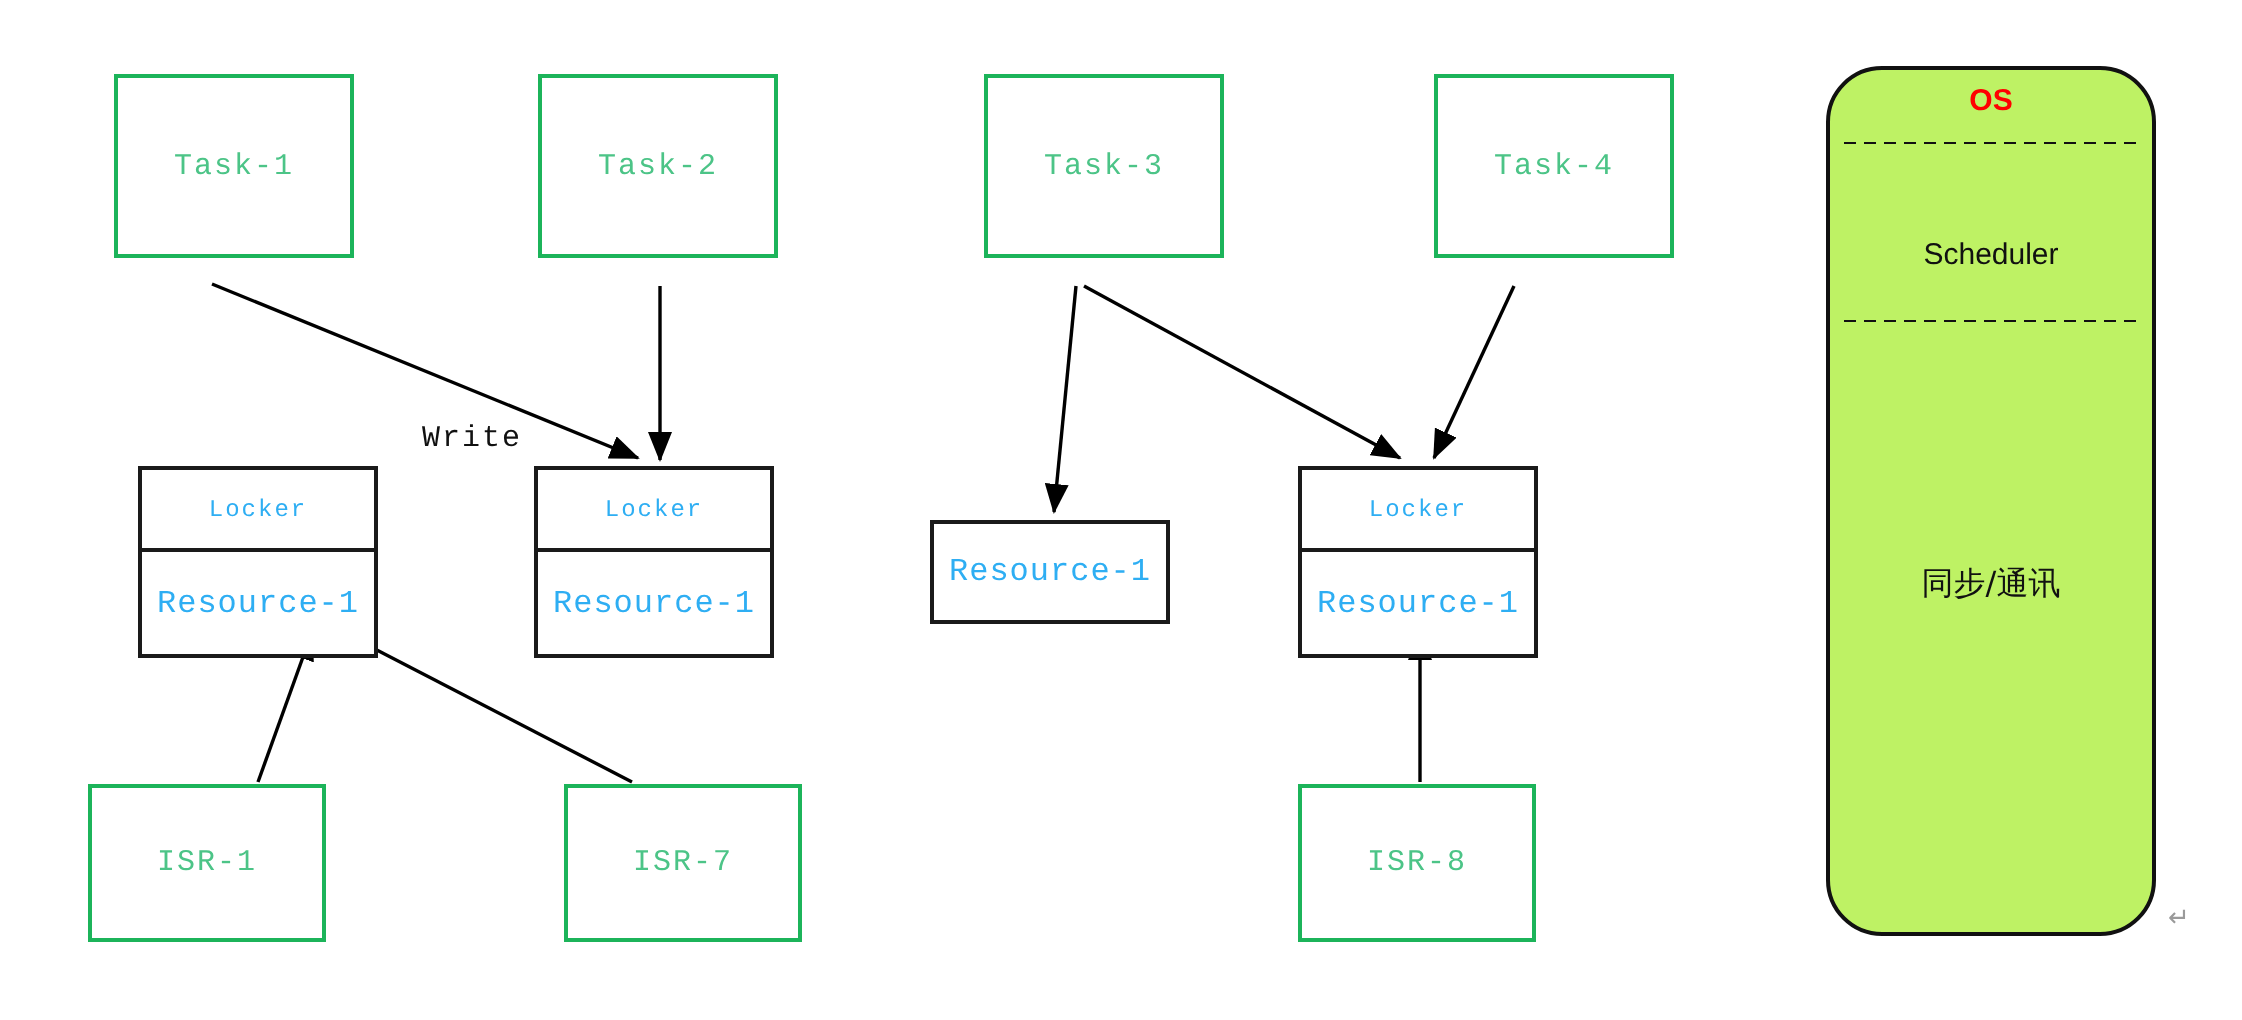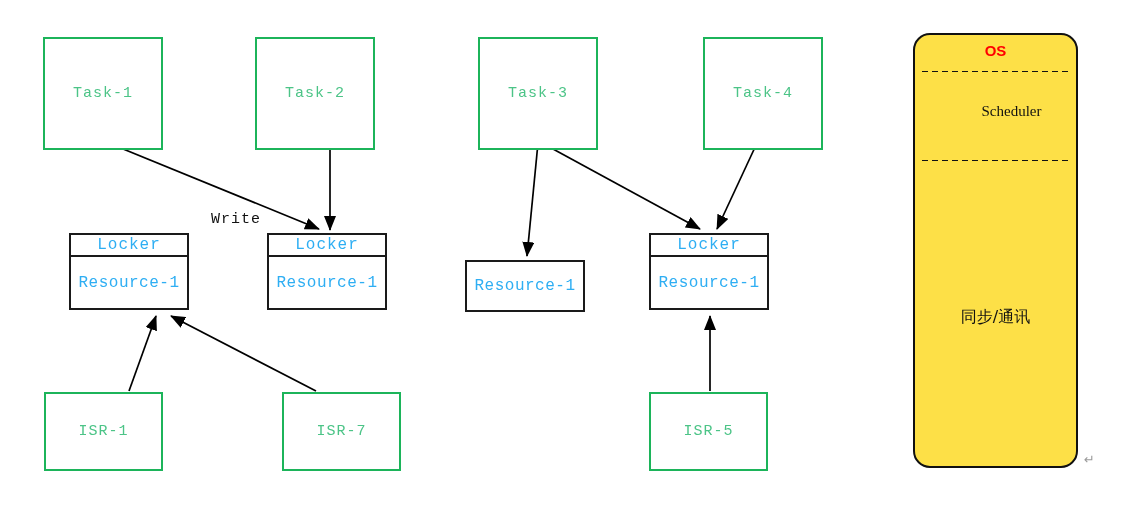--- a/index.html
+++ b/index.html
@@ -14,46 +14,46 @@
     position:absolute;left:0;top:0;width:1121px;height:510px;
     pointer-events:none;
   }
   .box{
     position:absolute;
     box-sizing:border-box;
     display:flex;align-items:center;justify-content:center;
     background:#fff;
   }
   .task-box{
-    width:120px;height:113px;
+    width:120px;height:92px;
     border:2px solid var(--green,#1CB45A);
     color:var(--green_text,#4CC487);
-    font-size:15px;letter-spacing:1px;
+    font-size:15px;letter-spacing:1px;margin-left:14px;
   }
   .isr-box{
     width:119px;height:79px;
     border:2px solid var(--green,#1CB45A);
     color:var(--green_text,#4CC487);
     font-size:15px;letter-spacing:1px;
   }
   .res-box{
     position:absolute;
     box-sizing:border-box;
     width:120px;
     border:2px solid #1a1a1a;
     background:#fff;
     display:flex;flex-direction:column;
   }
   .res-header{
     box-sizing:border-box;
-    height:22px;
+    height:41px;
     border-bottom:2px solid #1a1a1a;
     display:flex;align-items:center;justify-content:center;
     color:var(--blue,#2EAEF3);
-    font-size:16px;letter-spacing:1px;
+    font-size:12px;letter-spacing:1px;
   }
   .res-body{
     box-sizing:border-box;
     height:51px;
     display:flex;align-items:center;justify-content:center;
     color:var(--blue,#2EAEF3);
     font-size:16px;letter-spacing:0.5px;
   }
   .res-simple{
     position:absolute;
@@ -70,49 +70,47 @@
     left:211px;top:163px;
     color:#111;
     font-size:15px;letter-spacing:1px;margin-top:48px;
   }
   .os-panel{
     position:absolute;
     left:913px;top:33px;
     box-sizing:border-box;
     width:165px;height:435px;
     border:2px solid #111;
-    border-radius:17px;
-    background:#fde047;
+    border-radius:28px;
+    background:#bef264;
   }
   .os-title{
     position:absolute;left:0;top:7px;width:100%;
     text-align:center;
     color:var(--red,#FF0000);
     font-family:"Liberation Sans","DejaVu Sans",sans-serif;
     font-weight:bold;font-size:15px;
   }
   .os-divider{
     position:absolute;left:7px;right:7px;height:1px;
     background:repeating-linear-gradient(90deg,#111 0 6px,transparent 6px 10px);
   }
   .os-section{
     position:absolute;left:0;width:100%;
     text-align:center;color:#111;
   }
   .os-scheduler{
-    top:68px;
-    font-family:Liberation Serif, serif;
+    top:84px;
+    font-family:Liberation Sans, sans-serif;
     font-size:15px;
-    padding-left:16px;
   }
   .os-sync{
     top:247px;
     font-family:"DejaVu Sans","Liberation Sans",sans-serif;
     font-size:16px;
-    margin-top:25px;
   }
   .return-mark{
     position:absolute;
     left:1084px;top:452px;
     color:#9a9a9a;
     font-size:13px;
     font-family:"DejaVu Sans",sans-serif;
   }
 </style>
 </head>
@@ -182,21 +180,21 @@
     </div>
   </div>
 
   <div class="box isr-box" style="left:44px;top:392px">
     <span>ISR-1</span>
   </div>
   <div class="box isr-box" style="left:282px;top:392px">
     <span>ISR-7</span>
   </div>
   <div class="box isr-box" style="left:649px;top:392px">
-    <span>ISR-5</span>
+    <span>ISR-8</span>
   </div>
 
   <div class="os-panel">
     <div class="os-title">OS</div>
     <div class="os-divider" style="top:36px"></div>
     <div class="os-section os-scheduler">Scheduler</div>
     <div class="os-divider" style="top:125px"></div>
     <div class="os-section os-sync">同步/通讯</div>
   </div>
 

